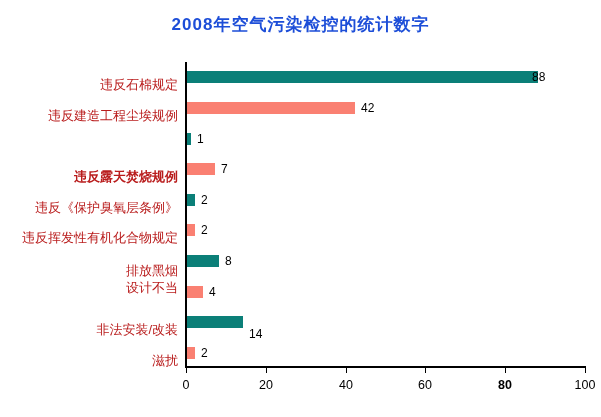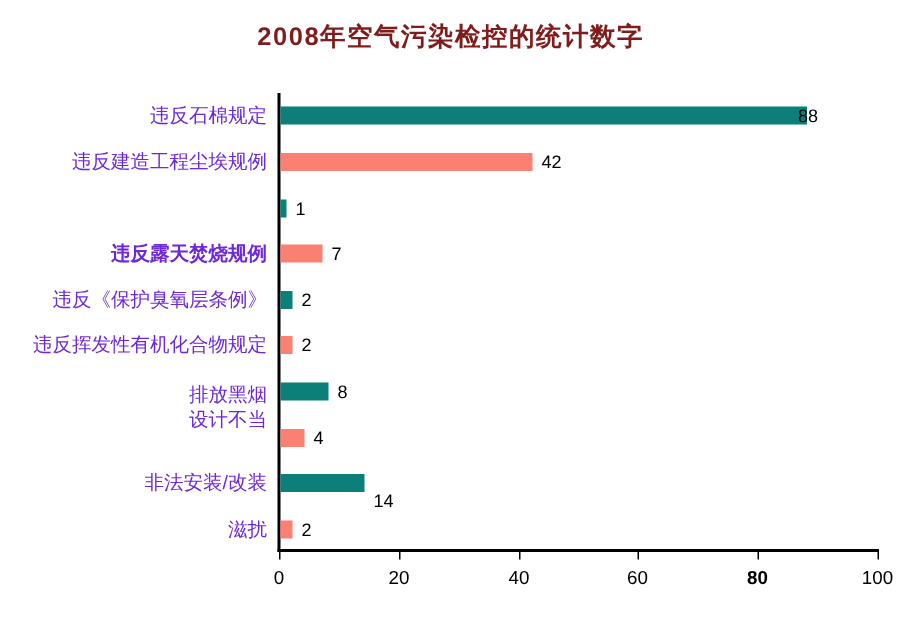--- a/index.html
+++ b/index.html
@@ -10,21 +10,21 @@
     font-family:"Liberation Sans","DejaVu Sans",sans-serif;
     overflow:hidden;
   }
   .chart-title{
     position:absolute;
     left:0;top:13px;width:601px;
     text-align:center;
     font-weight:bold;
     font-size:17px;
     letter-spacing:1px;
-    color:#7f1d1d;
+    color:#1d4ed8;
   }
   .axis-y{
     position:absolute;
     left:185px;top:62px;
     width:2px;height:306px;
     background:#000;
   }
   .axis-x{
     position:absolute;
     left:185px;top:366px;
@@ -40,24 +40,25 @@
     position:absolute;
     font-size:12px;
     color:#000;
     line-height:12px;
     white-space:nowrap;
   }
   .category-label{
     position:absolute;
     right:423px;
     font-size:13px;
-    color:#6d28d9;
+    color:#b91c1c;
     line-height:14px;
     white-space:nowrap;
     text-align:right;
+    margin-top:8px;
   }
   .x-tick{
     position:absolute;
     width:1px;height:5px;
     top:368px;
     background:#000;
   }
   .x-tick-label{
     position:absolute;
     top:378px;

